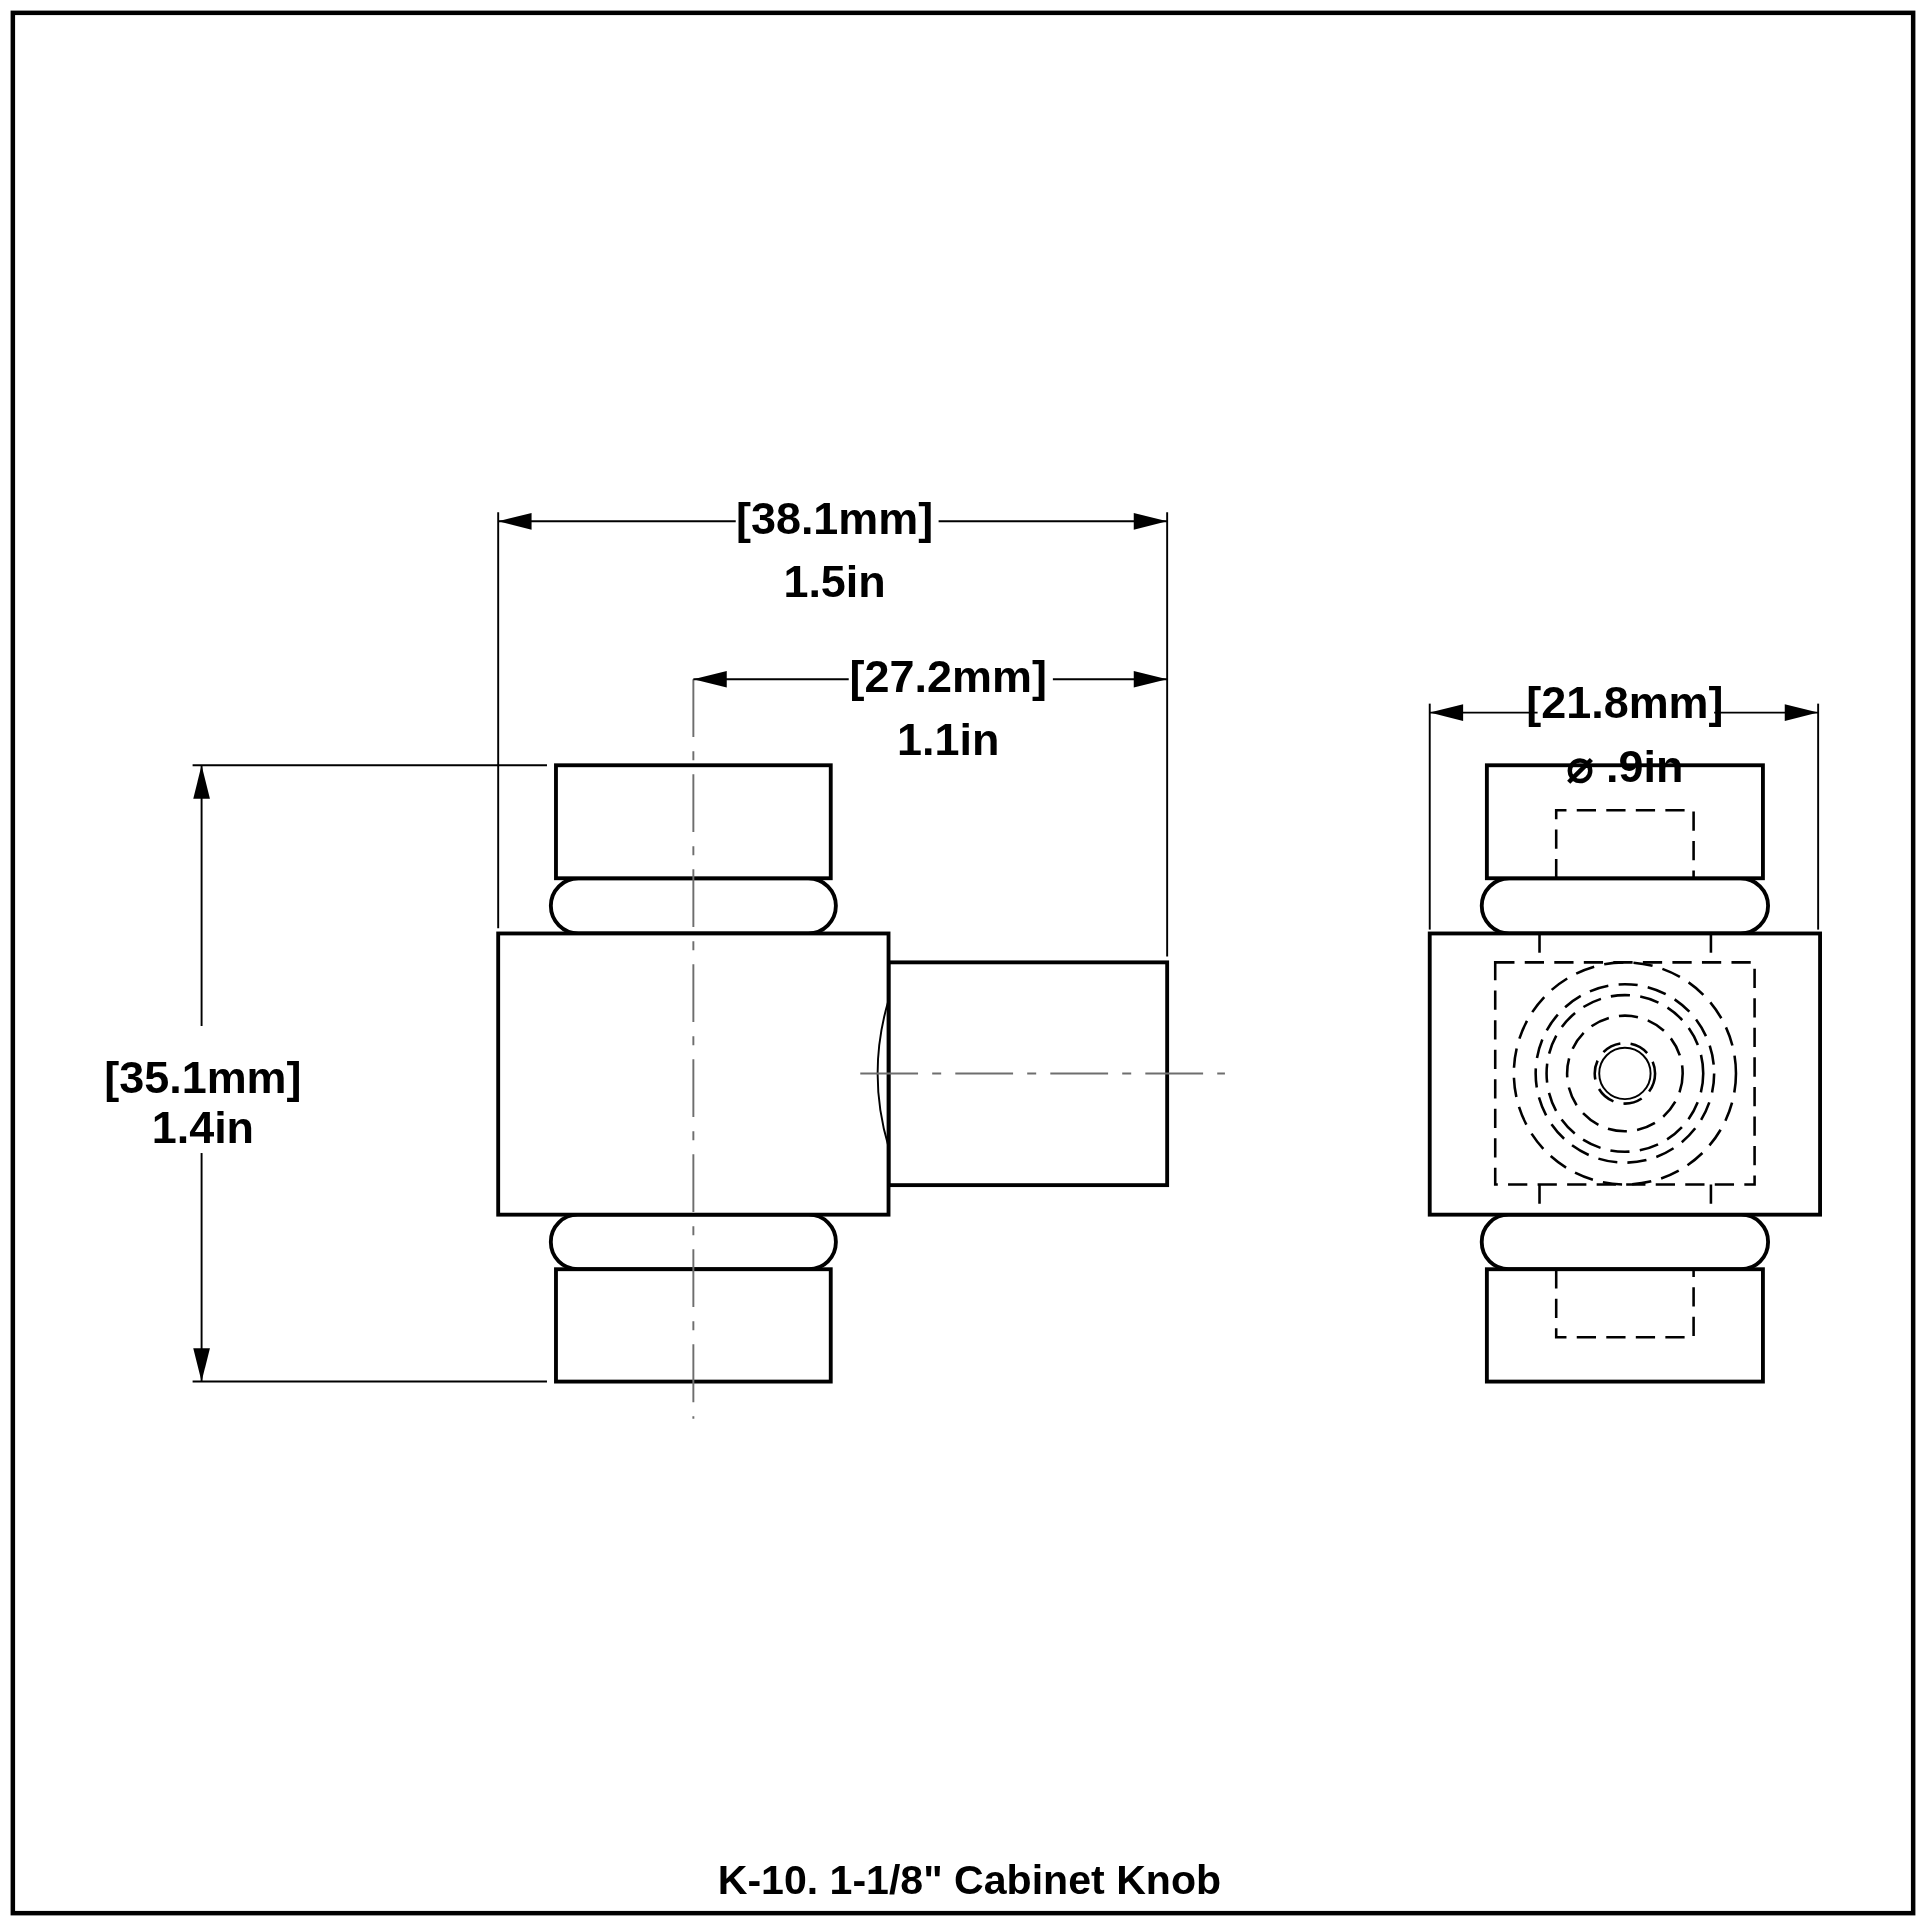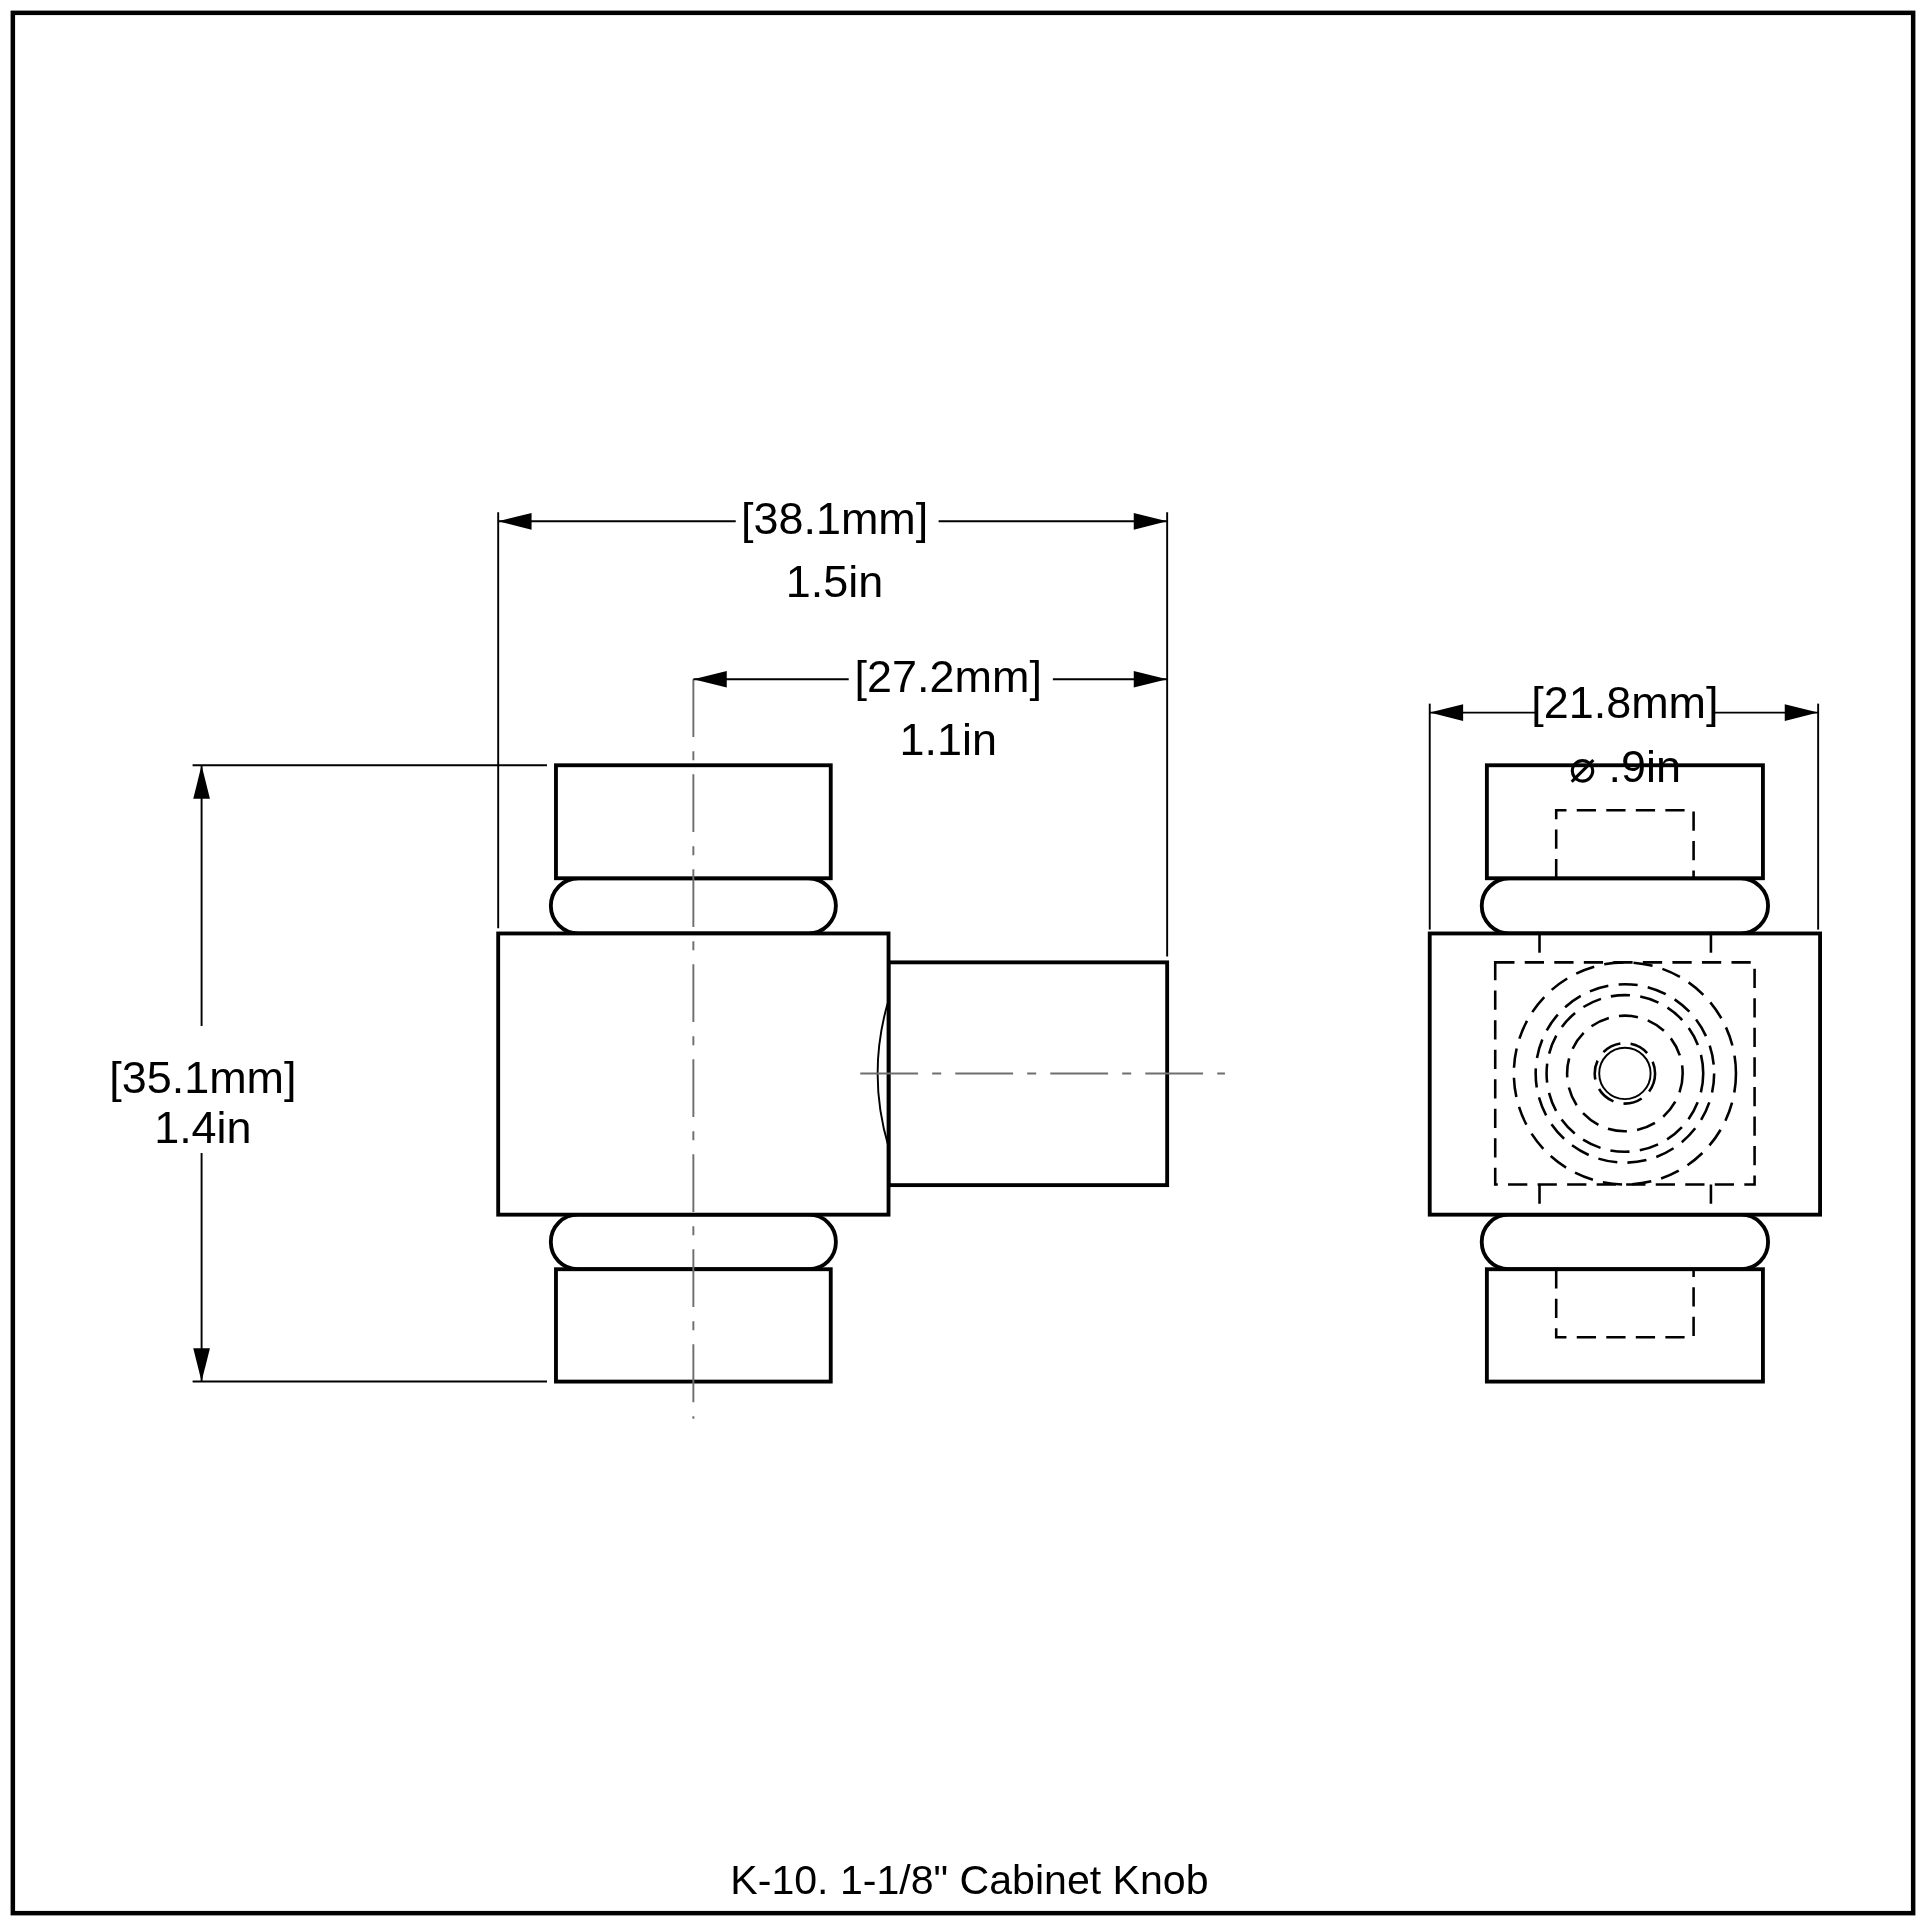--- a/index.html
+++ b/index.html
@@ -1,21 +1,21 @@
 <!DOCTYPE html>
 <html style="--line: #000000; --centerline: #6e6e6e; --bg: #ffffff;font-size:10.3px"><head>
 <meta charset="utf-8">
 <style>
   :root{
     --line:#000000;
     --centerline:#6e6e6e;
     --bg:#ffffff;
   }
   html,body{margin:0;padding:0;background:var(--bg);}
-  .stage{width:100vw;height:100vh;display:flex;justify-content:center;background:var(--bg);}
+  .stage{width:100vw;height:100vh;display:flex;justify-content:center;background:var(--bg);font-weight:bold;}
   svg{display:block;width:100vmin;height:100vmin;background:var(--bg);}
   .ol{fill:#ffffff;stroke:var(--line);stroke-width:6;}
   .olp{fill:#ffffff;stroke:var(--line);stroke-width:6;}
   .thin{stroke:var(--line);stroke-width:3;fill:none;}
   .hid{stroke:var(--line);stroke-width:4;fill:none;stroke-dasharray:30 16;}
   .cl{stroke:var(--centerline);stroke-width:3;fill:none;stroke-dasharray:90 22 14 22;}
   .arr{fill:var(--line);stroke:none;}
   .dimtxt{font-family:"Liberation Sans",sans-serif;font-size:70px;fill:var(--line);text-anchor:middle;}
   .captxt{font-family:"Liberation Sans",sans-serif;font-size:64px;fill:var(--line);text-anchor:middle;}
   .frame{fill:none;stroke:var(--line);stroke-width:7;}

